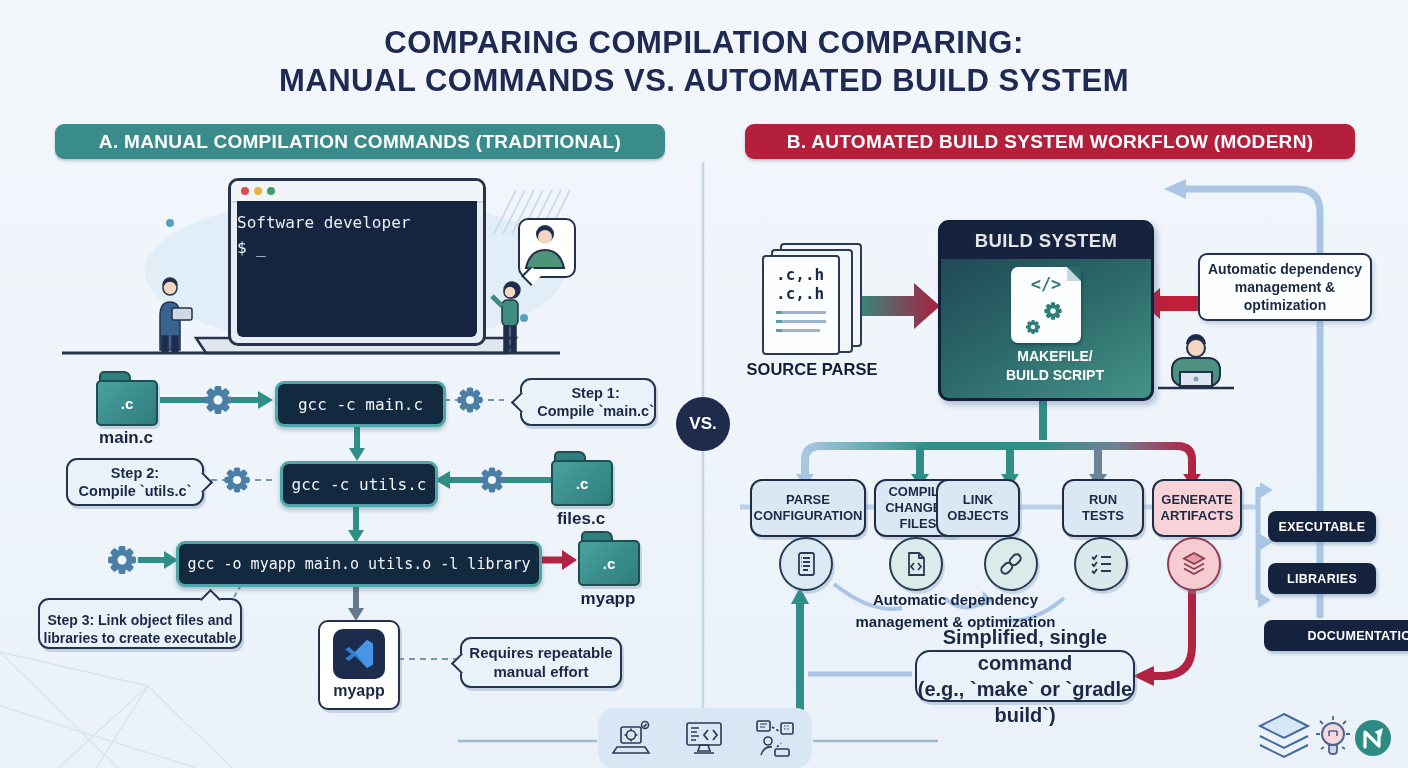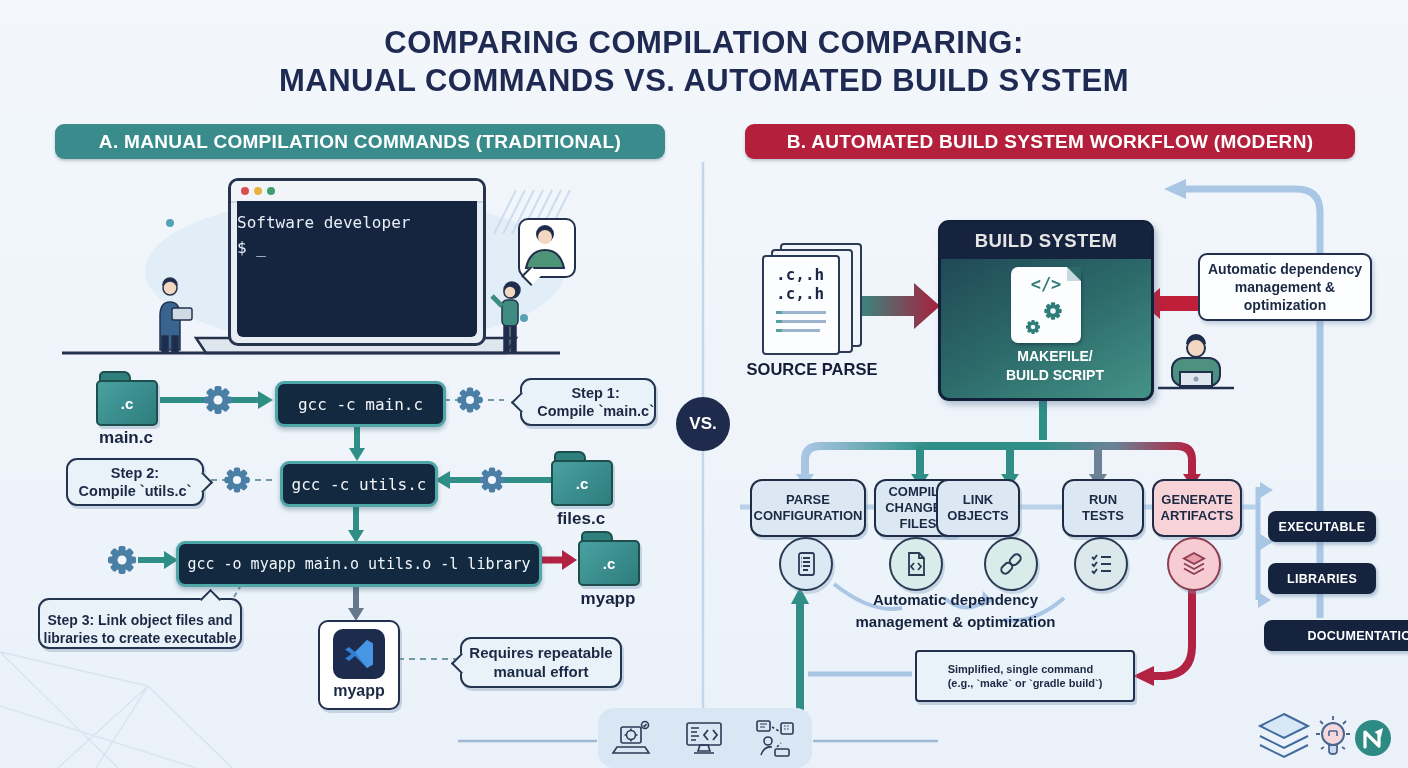--- a/index.html
+++ b/index.html
@@ -66,22 +66,22 @@
   .docicon .glyph{position:absolute;top:7px;left:0;width:100%;text-align:center;color:#2e7d78;font-weight:800;font-size:17px;font-family:"DejaVu Sans Mono",monospace;}
   .build-sub{position:absolute;left:0;right:0;top:124px;text-align:center;color:#fff;font-weight:800;font-size:14px;line-height:1.35;margin-left:18px;}
   .depnote{left:1198px;top:253px;width:170px;height:64px;background:#fdfeff;border:2.5px solid #22304d;border-radius:9px;z-index:3;
     display:flex;align-items:center;justify-content:center;text-align:center;font-weight:800;font-size:14px;line-height:1.3;box-shadow:2px 3px 4px rgba(120,150,180,.4);}
   .step{top:479px;height:54px;border:2.5px solid #1f2c45;border-radius:12px;background:#dbe8f4;z-index:2;
     display:flex;align-items:center;justify-content:center;text-align:center;font-weight:800;font-size:13px;line-height:1.22;color:#1c2945;
     box-shadow:2px 3px 0 rgba(130,160,190,.4);}
   .circle{top:537px;width:50px;height:50px;border-radius:50%;border:2.5px solid #2b3a55;z-index:2;
     display:flex;align-items:center;justify-content:center;box-shadow:2px 3px 0 rgba(130,160,190,.35);}
   .autotext{left:838px;top:589px;width:235px;text-align:center;font-weight:800;font-size:15px;line-height:1.45;color:#16233f;z-index:2;}
-  .simplified{left:915px;top:650px;width:216px;height:48px;background:#e9f1f9;border:2.5px solid #22304d;border-radius:4px;z-index:3;
-    display:flex;align-items:center;justify-content:center;text-align:left;font-weight:800;font-size:11px;line-height:1.3;box-shadow:2px 3px 0 rgba(130,160,190,.4);}
+  .simplified{left:915px;top:650px;width:216px;height:48px;background:#e9f1f9;border:2.5px solid #22304d;border-radius:15px;z-index:3;
+    display:flex;align-items:center;justify-content:center;text-align:center;font-weight:800;font-size:20px;line-height:1.3;box-shadow:2px 3px 0 rgba(130,160,190,.4);}
   .pill{left:1268px;width:108px;height:31px;background:#16233f;color:#fff;border-radius:8px;z-index:2;
     display:flex;align-items:center;justify-content:center;font-weight:800;font-size:12.5px;letter-spacing:.3px;box-shadow:2px 3px 3px rgba(130,160,190,.5);margin-top:36px;}
   .bottom-panel{left:598px;top:708px;width:214px;height:60px;background:#d9e7f4;border-radius:16px;z-index:2;
     display:flex;align-items:center;justify-content:space-around;}
   svg{display:block;}
 </style>
 </head>
 <body>
 
 <div class="abs blob"></div>

